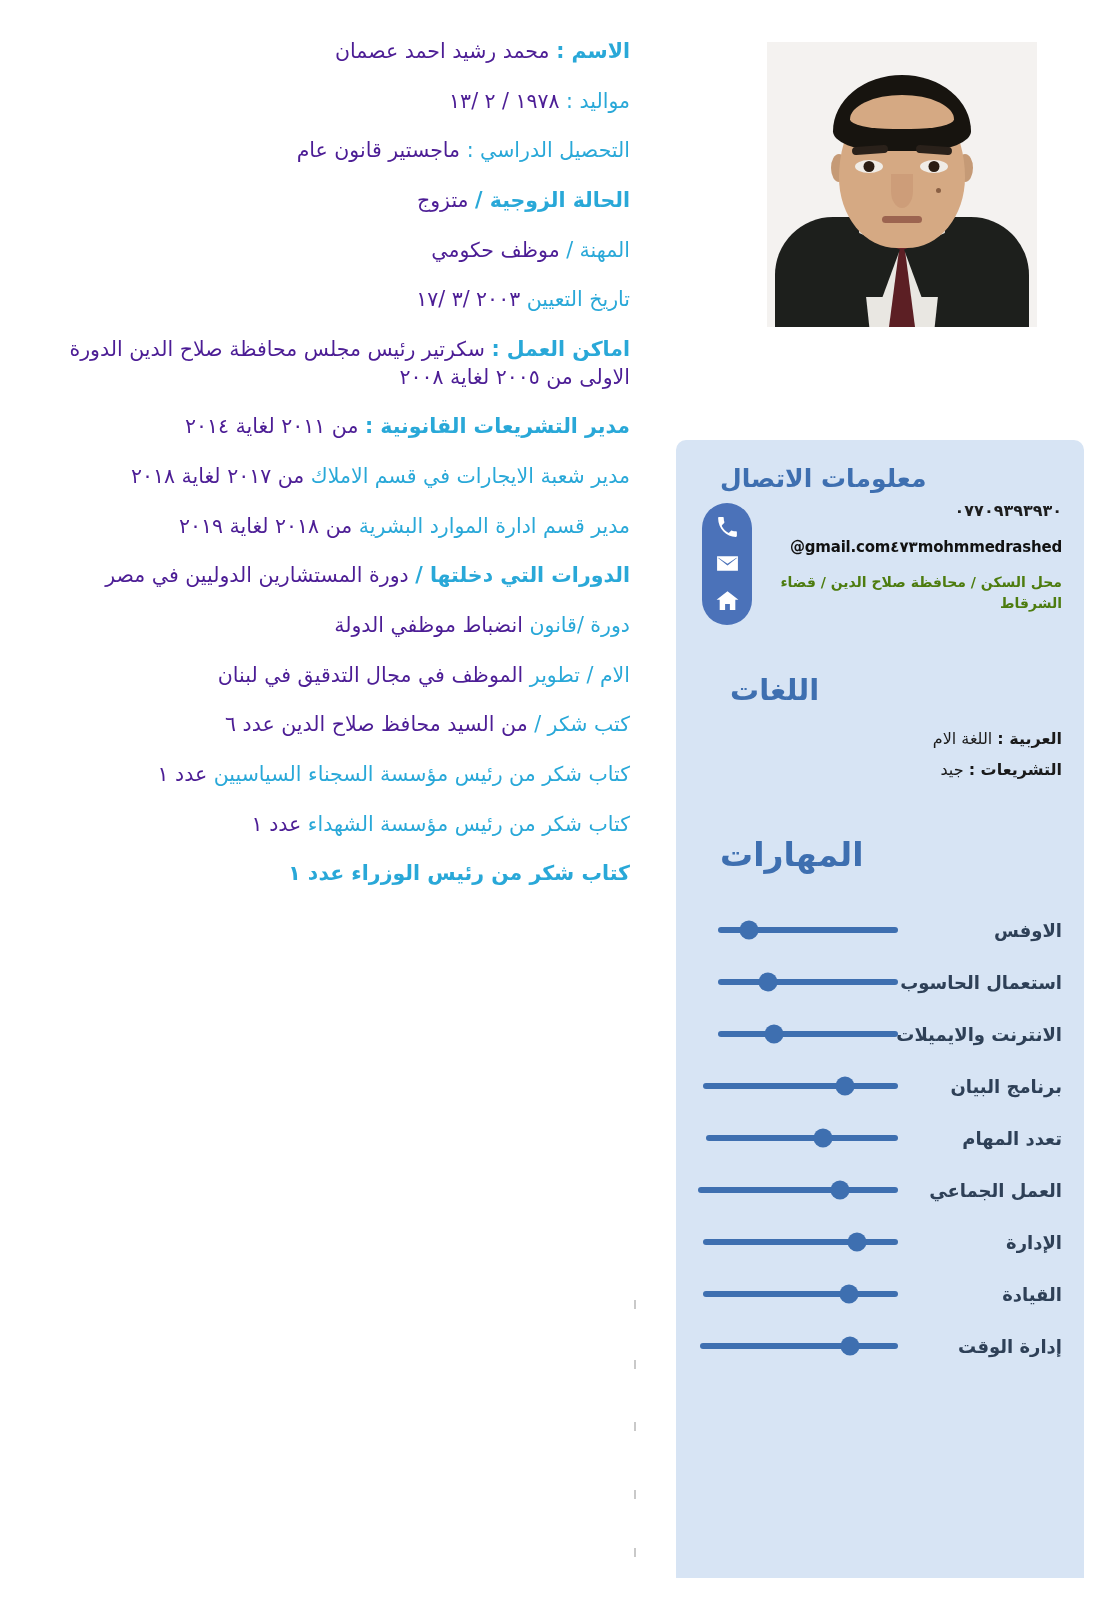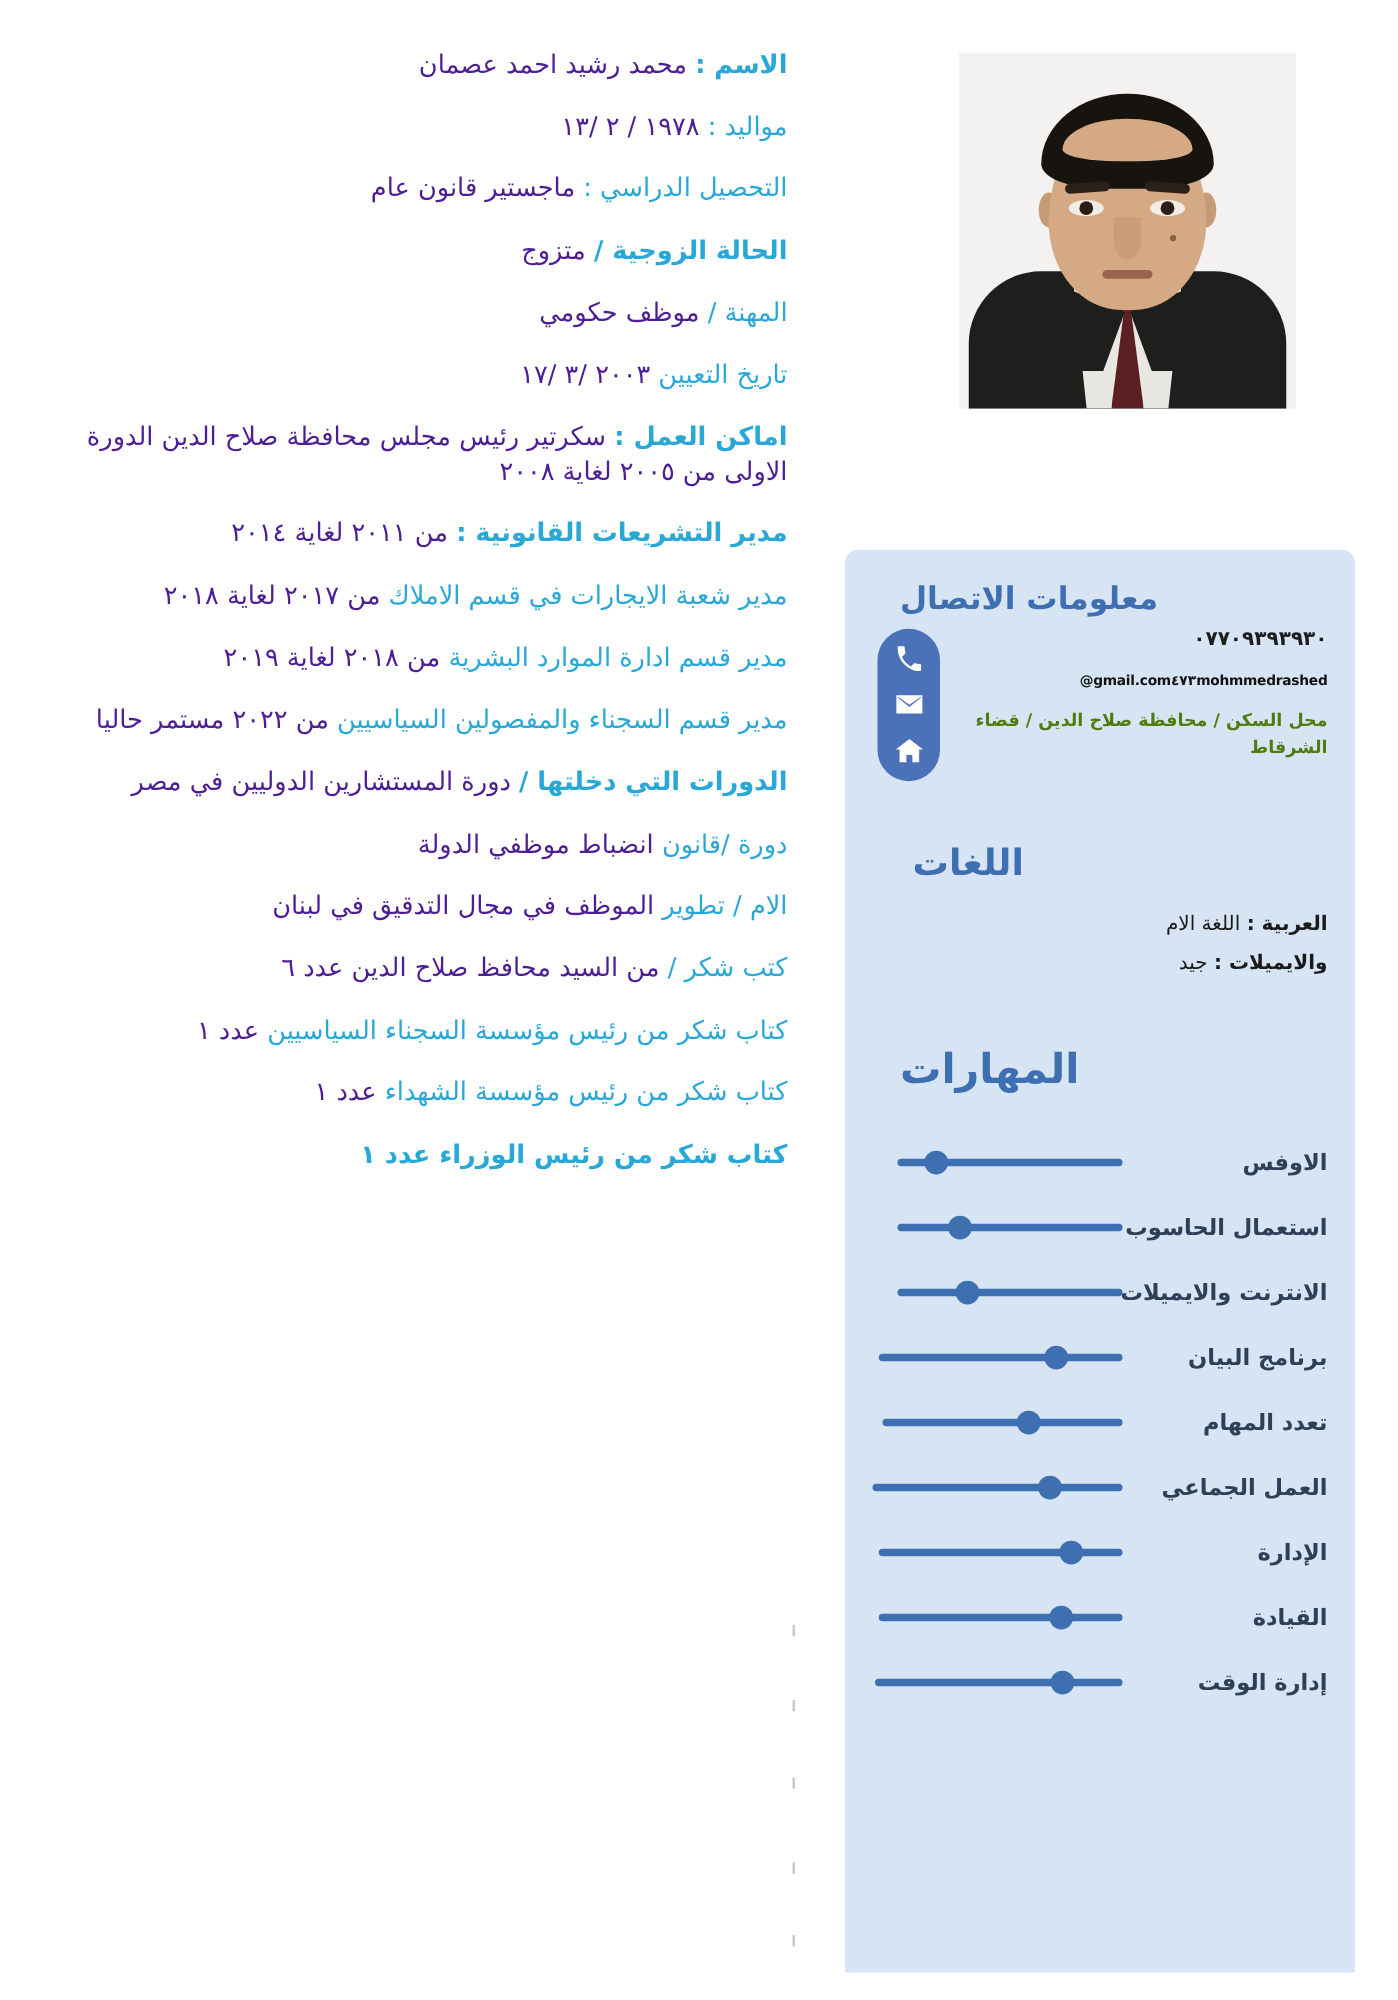--- a/index.html
+++ b/index.html
@@ -150,21 +150,21 @@
     display:flex;flex-direction:column;align-items:center;justify-content:space-around;
     padding:6px 0;box-sizing:border-box;
   }
   .icon-rail svg{width:25px;height:25px;fill:#ffffff;display:block;}
   .contact-lines{margin-left:64px;text-align:right;}
   .c-phone{
     font-size:16px;font-weight:bold;color:#1d1d1d;direction:rtl;
     margin:6px 0 0 0;padding-left:16px;letter-spacing:.5px;
   }
   .c-email{
-    font-size:11px;font-weight:bold;color:#111;margin:18px 0 0 0;
+    font-size:15px;font-weight:bold;color:#111;margin:18px 0 0 0;
     direction:ltr;text-align:right;letter-spacing:-.2px;
   }
   .c-addr{
     font-size:14px;font-weight:bold;color:#4d7c0f;margin:16px 0 0 0;
     line-height:1.5;padding-left:10px;
   }
 
   
   .lang-list{margin-top:22px;}
   .lang-row{font-size:16px;color:#1a1a1a;margin-bottom:12px;padding-left:18px;}
@@ -204,21 +204,20 @@
       <p class="entry"><span class="lbl">الاسم :</span> <span class="val">محمد رشيد احمد عصمان</span></p>
       <p class="entry"><span class="lbl-plain">مواليد :</span> <span class="val">١٩٧٨ / ٢ /١٣</span></p>
       <p class="entry"><span class="lbl-plain">التحصيل الدراسي :</span> <span class="val">ماجستير قانون عام</span></p>
       <p class="entry"><span class="lbl">الحالة الزوجية /</span> <span class="val">متزوج</span></p>
       <p class="entry"><span class="lbl-plain">المهنة /</span> <span class="val">موظف حكومي</span></p>
       <p class="entry"><span class="lbl-plain">تاريخ التعيين</span> <span class="val">٢٠٠٣ /٣ /١٧</span></p>
       <p class="entry"><span class="lbl">اماكن العمل :</span> <span class="val">سكرتير رئيس مجلس محافظة صلاح الدين الدورة الاولى من ٢٠٠٥ لغاية ٢٠٠٨</span></p>
       <p class="entry"><span class="lbl">مدير التشريعات القانونية :</span> <span class="val">من ٢٠١١ لغاية ٢٠١٤</span></p>
       <p class="entry"><span class="lbl-plain">مدير شعبة الايجارات في قسم الاملاك</span> <span class="val">من ٢٠١٧ لغاية ٢٠١٨</span></p>
       <p class="entry"><span class="lbl-plain">مدير قسم ادارة الموارد البشرية</span> <span class="val">من ٢٠١٨ لغاية ٢٠١٩</span></p>
-      <p class="entry"><span class="lbl-plain">مدير قسم السجناء والمفصولين السياسيين</span> <span class="val">من ٢٠٢٢ مستمر حاليا</span></p>
       <p class="entry"><span class="lbl">الدورات التي دخلتها /</span> <span class="val">دورة المستشارين الدوليين في مصر</span></p>
       <p class="entry"><span class="lbl-plain">دورة /قانون</span> <span class="val">انضباط موظفي الدولة</span></p>
       <p class="entry"><span class="lbl-plain">الام / تطوير</span> <span class="val">الموظف في مجال التدقيق في لبنان</span></p>
       <p class="entry"><span class="lbl-plain">كتب شكر /</span> <span class="val">من السيد محافظ صلاح الدين عدد ٦</span></p>
       <p class="entry"><span class="lbl-plain">كتاب شكر من رئيس مؤسسة السجناء السياسيين</span> <span class="val">عدد ١</span></p>
       <p class="entry"><span class="lbl-plain">كتاب شكر من رئيس مؤسسة الشهداء</span> <span class="val">عدد ١</span></p>
       <p class="entry"><span class="all-cyan">كتاب شكر من رئيس الوزراء عدد ١</span></p>
     </div>
 
   <div class="tick" style="top:1300px"></div>
@@ -275,21 +274,21 @@
       <div class="contact-lines">
         <div class="c-phone">٠٧٧٠٩٣٩٣٩٣٠</div>
         <div class="c-email">@gmail.com٤٧٣mohmmedrashed</div>
         <div class="c-addr">محل السكن / محافظة صلاح الدين / قضاء الشرقاط</div>
       </div>
     </div>
 
     <div class="side-h h-lang">اللغات</div>
     <div class="lang-list" id="langList">
         <div class="lang-row"><span class="lang-name">العربية :</span> <span class="lang-lvl">اللغة الام</span></div>
-        <div class="lang-row"><span class="lang-name">والايميلات :</span> <span class="lang-lvl">جيد</span></div>
+        <div class="lang-row"><span class="lang-name">التشريعات :</span> <span class="lang-lvl">جيد</span></div>
       </div>
 
     <div class="side-h h-skills">المهارات</div>
     <div class="skills-list" id="skillsList">
         <div class="skill-row">
           <div class="skill-label">الاوفس</div>
           <div class="skill-track-wrap">
             <div class="skill-track" style="width: 180px; left: 20px;"></div>
             <div class="skill-knob" style="left: 50.6px;"></div>
           </div>

